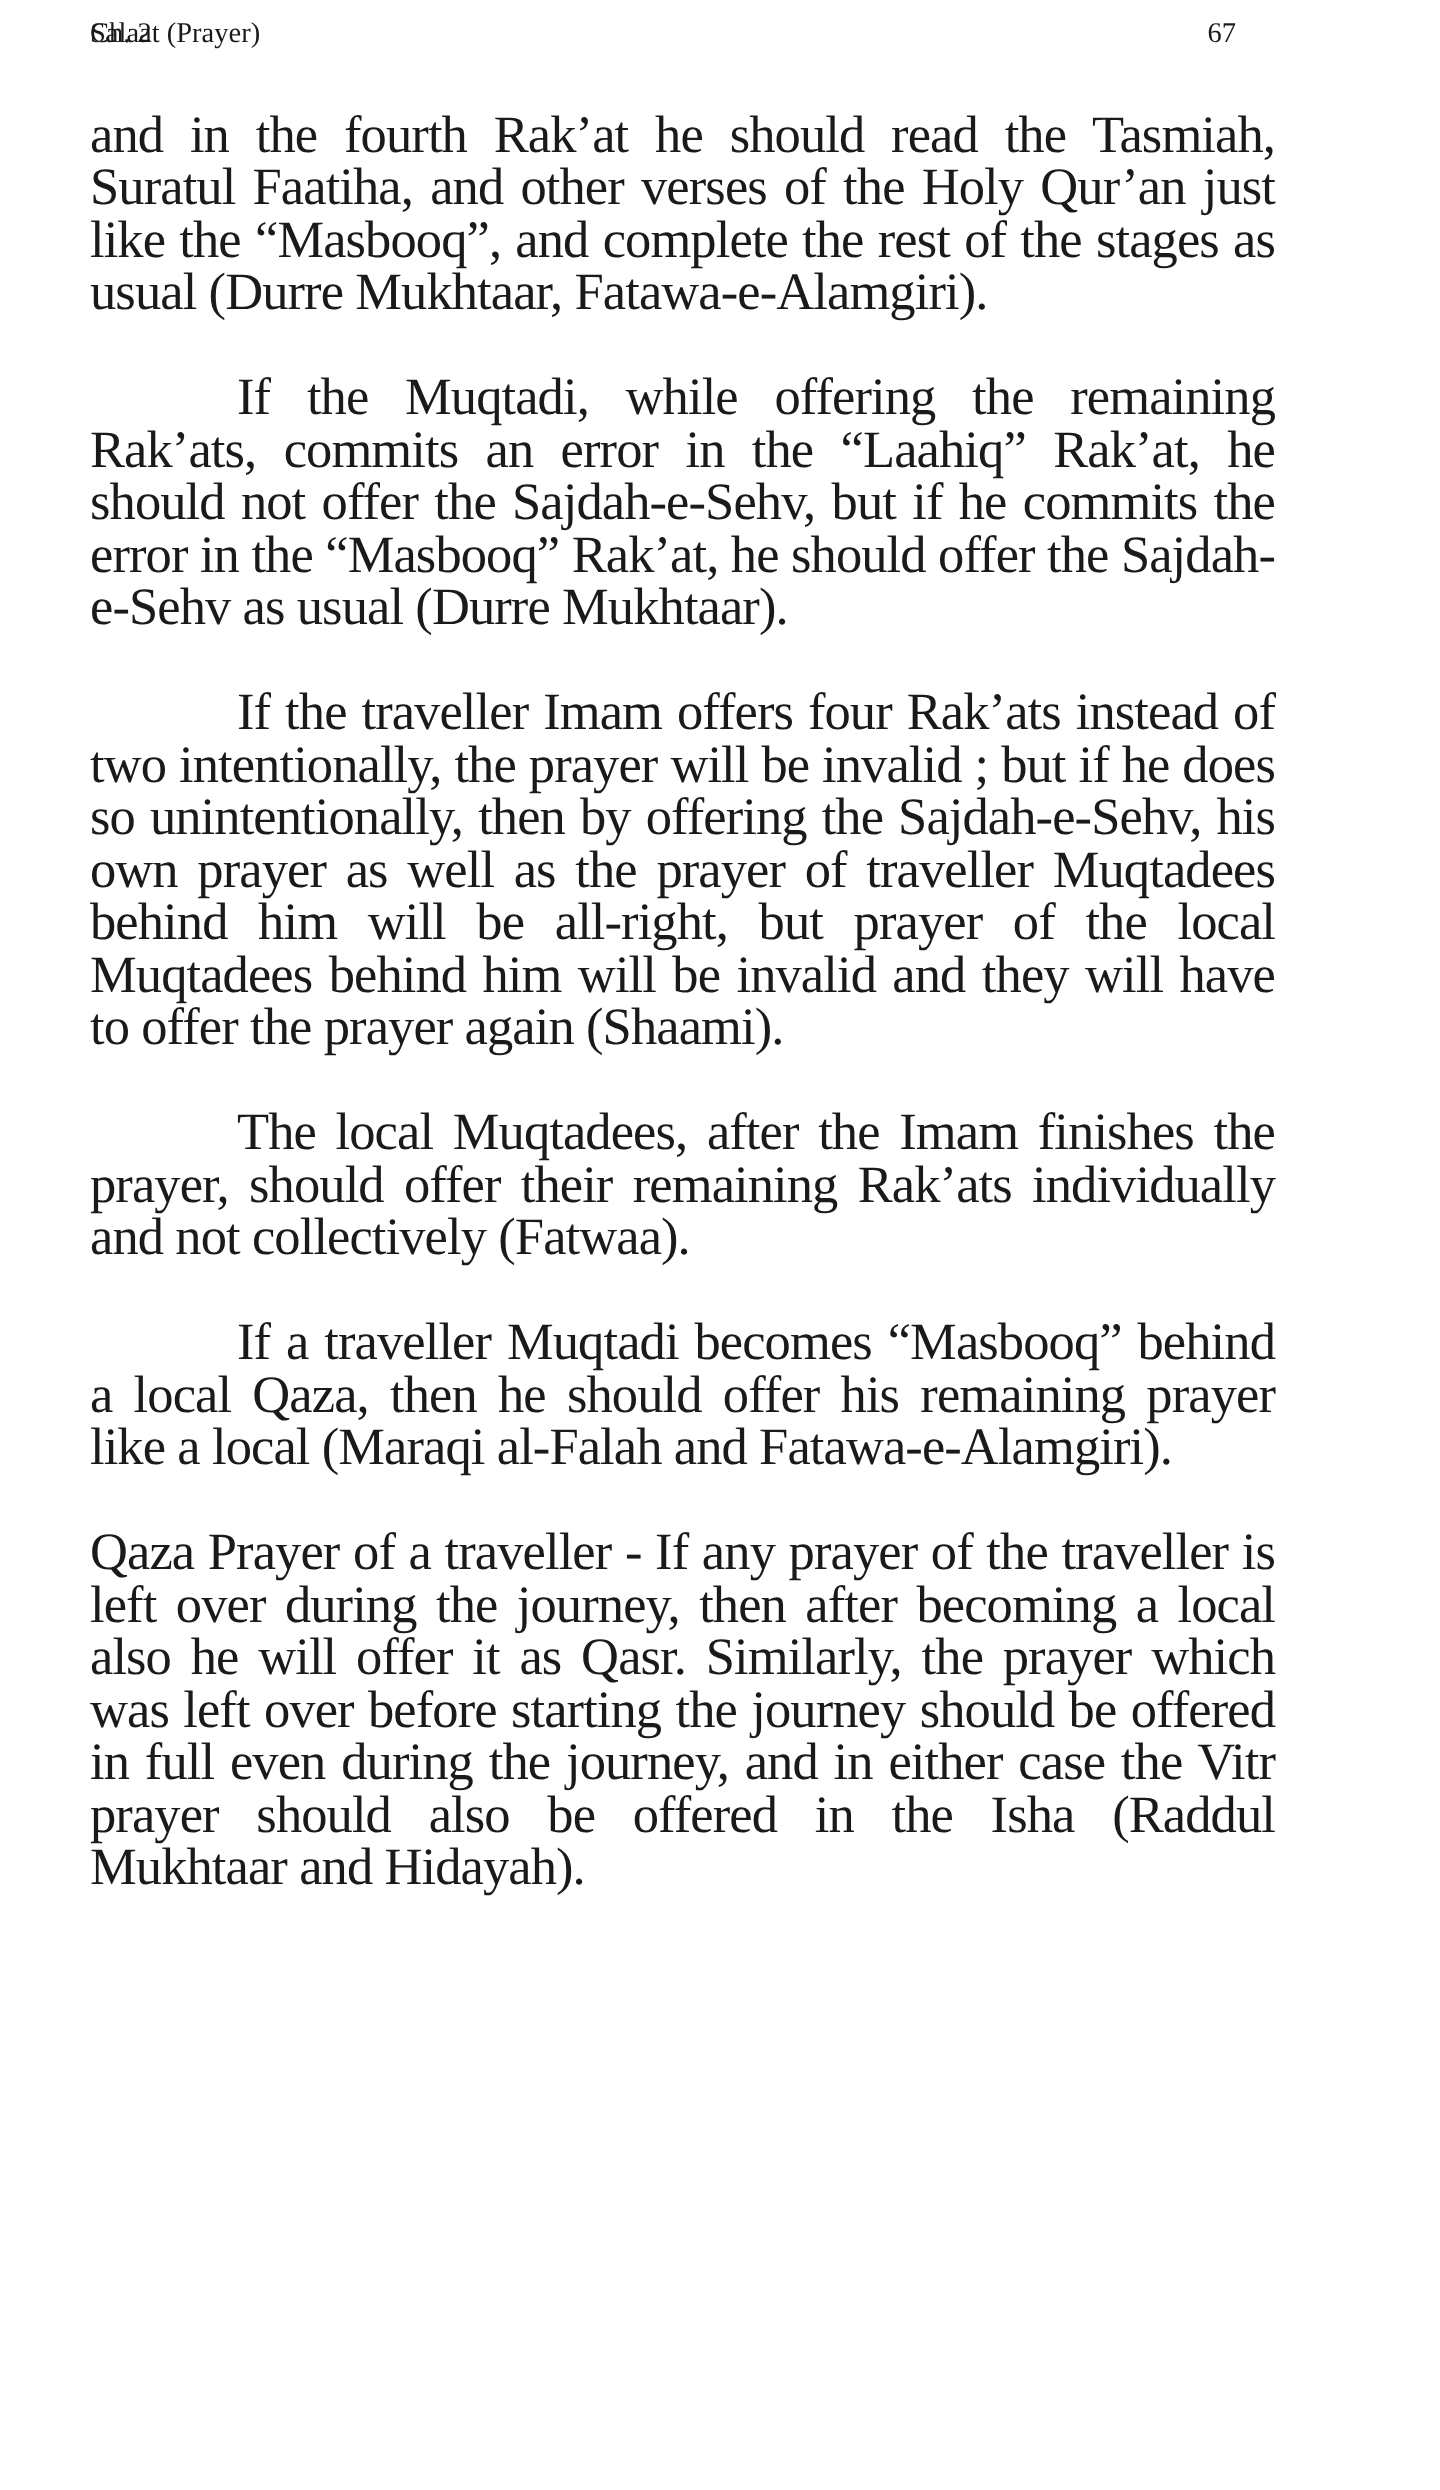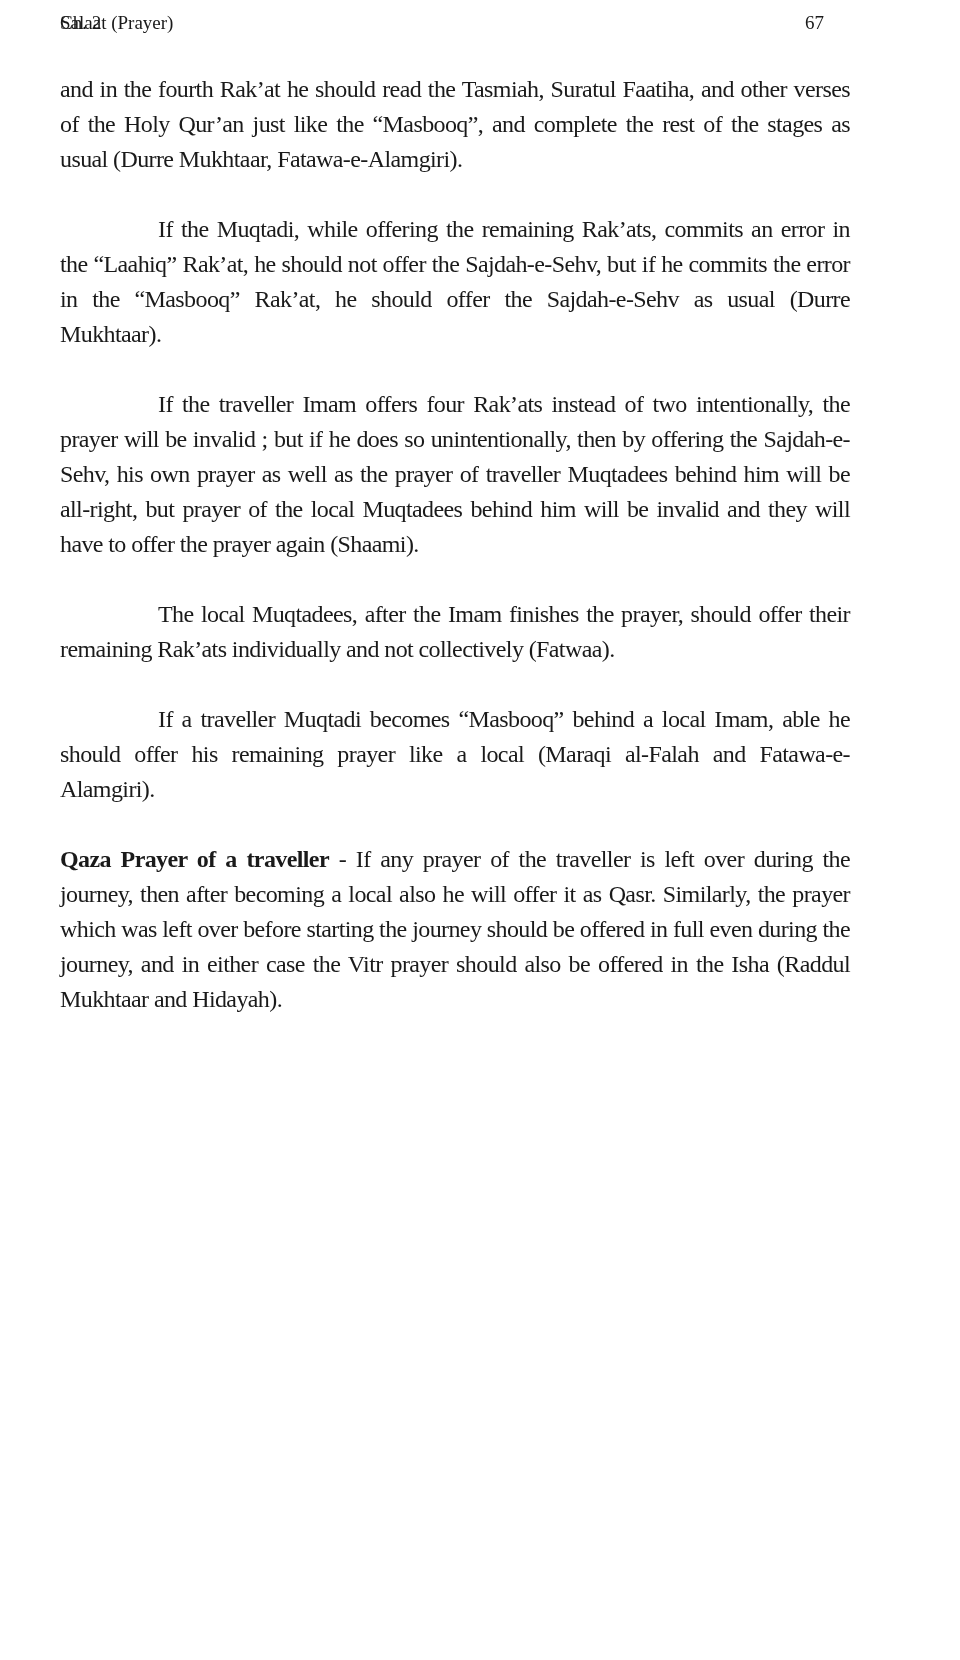--- a/index.html
+++ b/index.html
@@ -10,37 +10,37 @@
     }
     .header {
       position: absolute; top: 6px; left: 60px; width: 790px; height: 34px;
       font-size: 19px; line-height: 34px;
     }
     .header .left { position: absolute; left: 0; top: 0; }
     .header .center { position: absolute; left: 0; right: 0; top: 0; }
     .header .right { position: absolute; right: 26px; top: 0; margin-left: 38px; }
     .content {
       position: absolute; top: 72px; left: 60px; width: 790px;
-      font-size: 24px; line-height: 35px; text-align: justify;
+      font-size: 35px; line-height: 35px; text-align: justify;
       letter-spacing: -0.6px;
     }
     .para { margin: 0 0 35px 0; }
     .para.indent { text-indent: 98px; }
     .para.last { margin-bottom: 0; }
-    .bold { font-weight: bold; }
+    .bold { font-weight: normal; }
   </style>
 </head>
 <body>
 
 <div class="header">
   <span class="left">Ch. 2</span>
   <span class="center">Salaat (Prayer)</span>
   <span class="right">67</span>
 </div>
 
 <div class="content">
   <p class="para">and in the fourth Rak’at he should read the Tasmiah, Suratul Faatiha, and other verses of the Holy Qur’an just like the “Masbooq”, and complete the rest of the stages as usual (Durre Mukhtaar, Fatawa-e-Alamgiri).</p>
   <p class="para indent">If the Muqtadi, while offering the remaining Rak’ats, commits an error in the “Laahiq” Rak’at, he should not offer the Sajdah-e-Sehv, but if he commits the error in the “Masbooq” Rak’at, he should offer the Sajdah-e-Sehv as usual (Durre Mukhtaar).</p>
   <p class="para indent">If the traveller Imam offers four Rak’ats instead of two intentionally, the prayer will be invalid ; but if he does so unintentionally, then by offering the Sajdah-e-Sehv, his own prayer as well as the prayer of traveller Muqtadees behind him will be all-right, but prayer of the local Muqtadees behind him will be invalid and they will have to offer the prayer again (Shaami).</p>
   <p class="para indent">The local Muqtadees, after the Imam finishes the prayer, should offer their remaining Rak’ats individually and not collectively (Fatwaa).</p>
-  <p class="para indent">If a traveller Muqtadi becomes “Masbooq” behind a local Imam, able he should offer his remaining prayer like a local (Maraqi al-Falah and Fatawa-e-Alamgiri).</p>
+  <p class="para indent">If a traveller Muqtadi becomes “Masbooq” behind a local Qaza, then he should offer his remaining prayer like a local (Maraqi al-Falah and Fatawa-e-Alamgiri).</p>
   <p class="para last"><span class="bold">Qaza Prayer of a traveller</span><span> - If any prayer of the traveller is left over during the journey, then after becoming a local also he will offer it as Qasr. Similarly, the prayer which was left over before starting the journey should be offered in full even during the journey, and in either case the Vitr prayer should also be offered in the Isha (Raddul Mukhtaar and Hidayah).</span></p>
 </div>
 
 </body></html>

